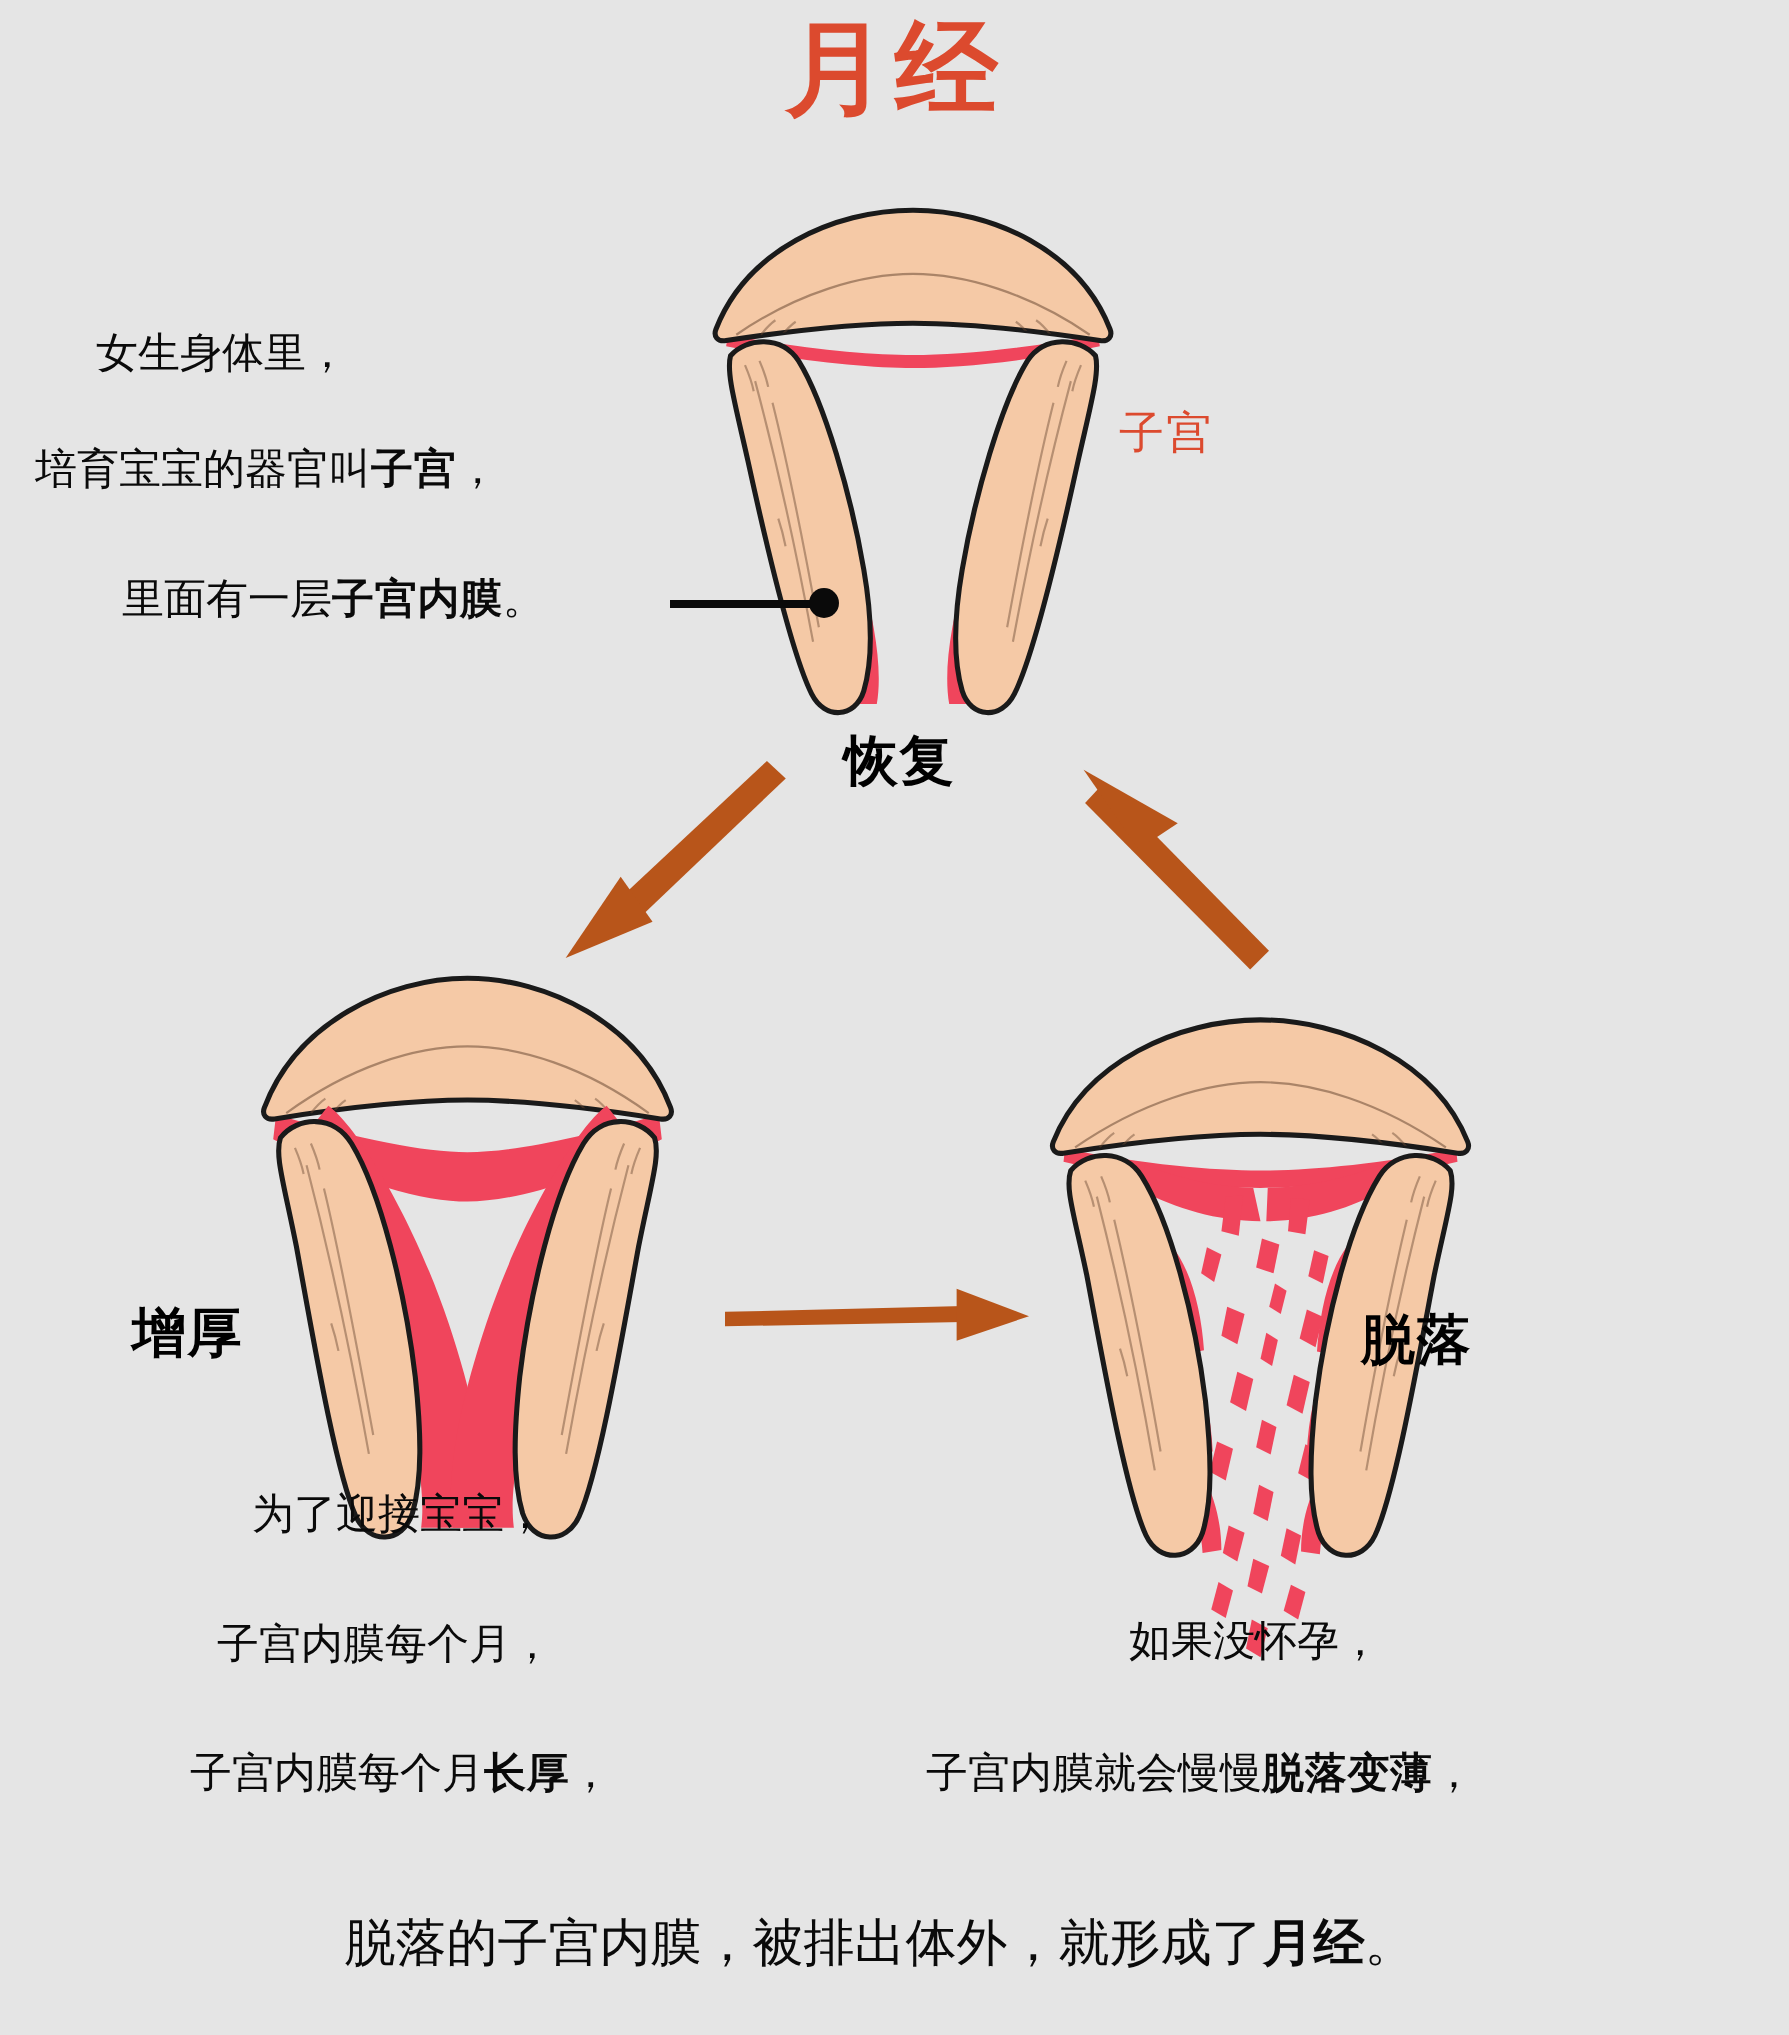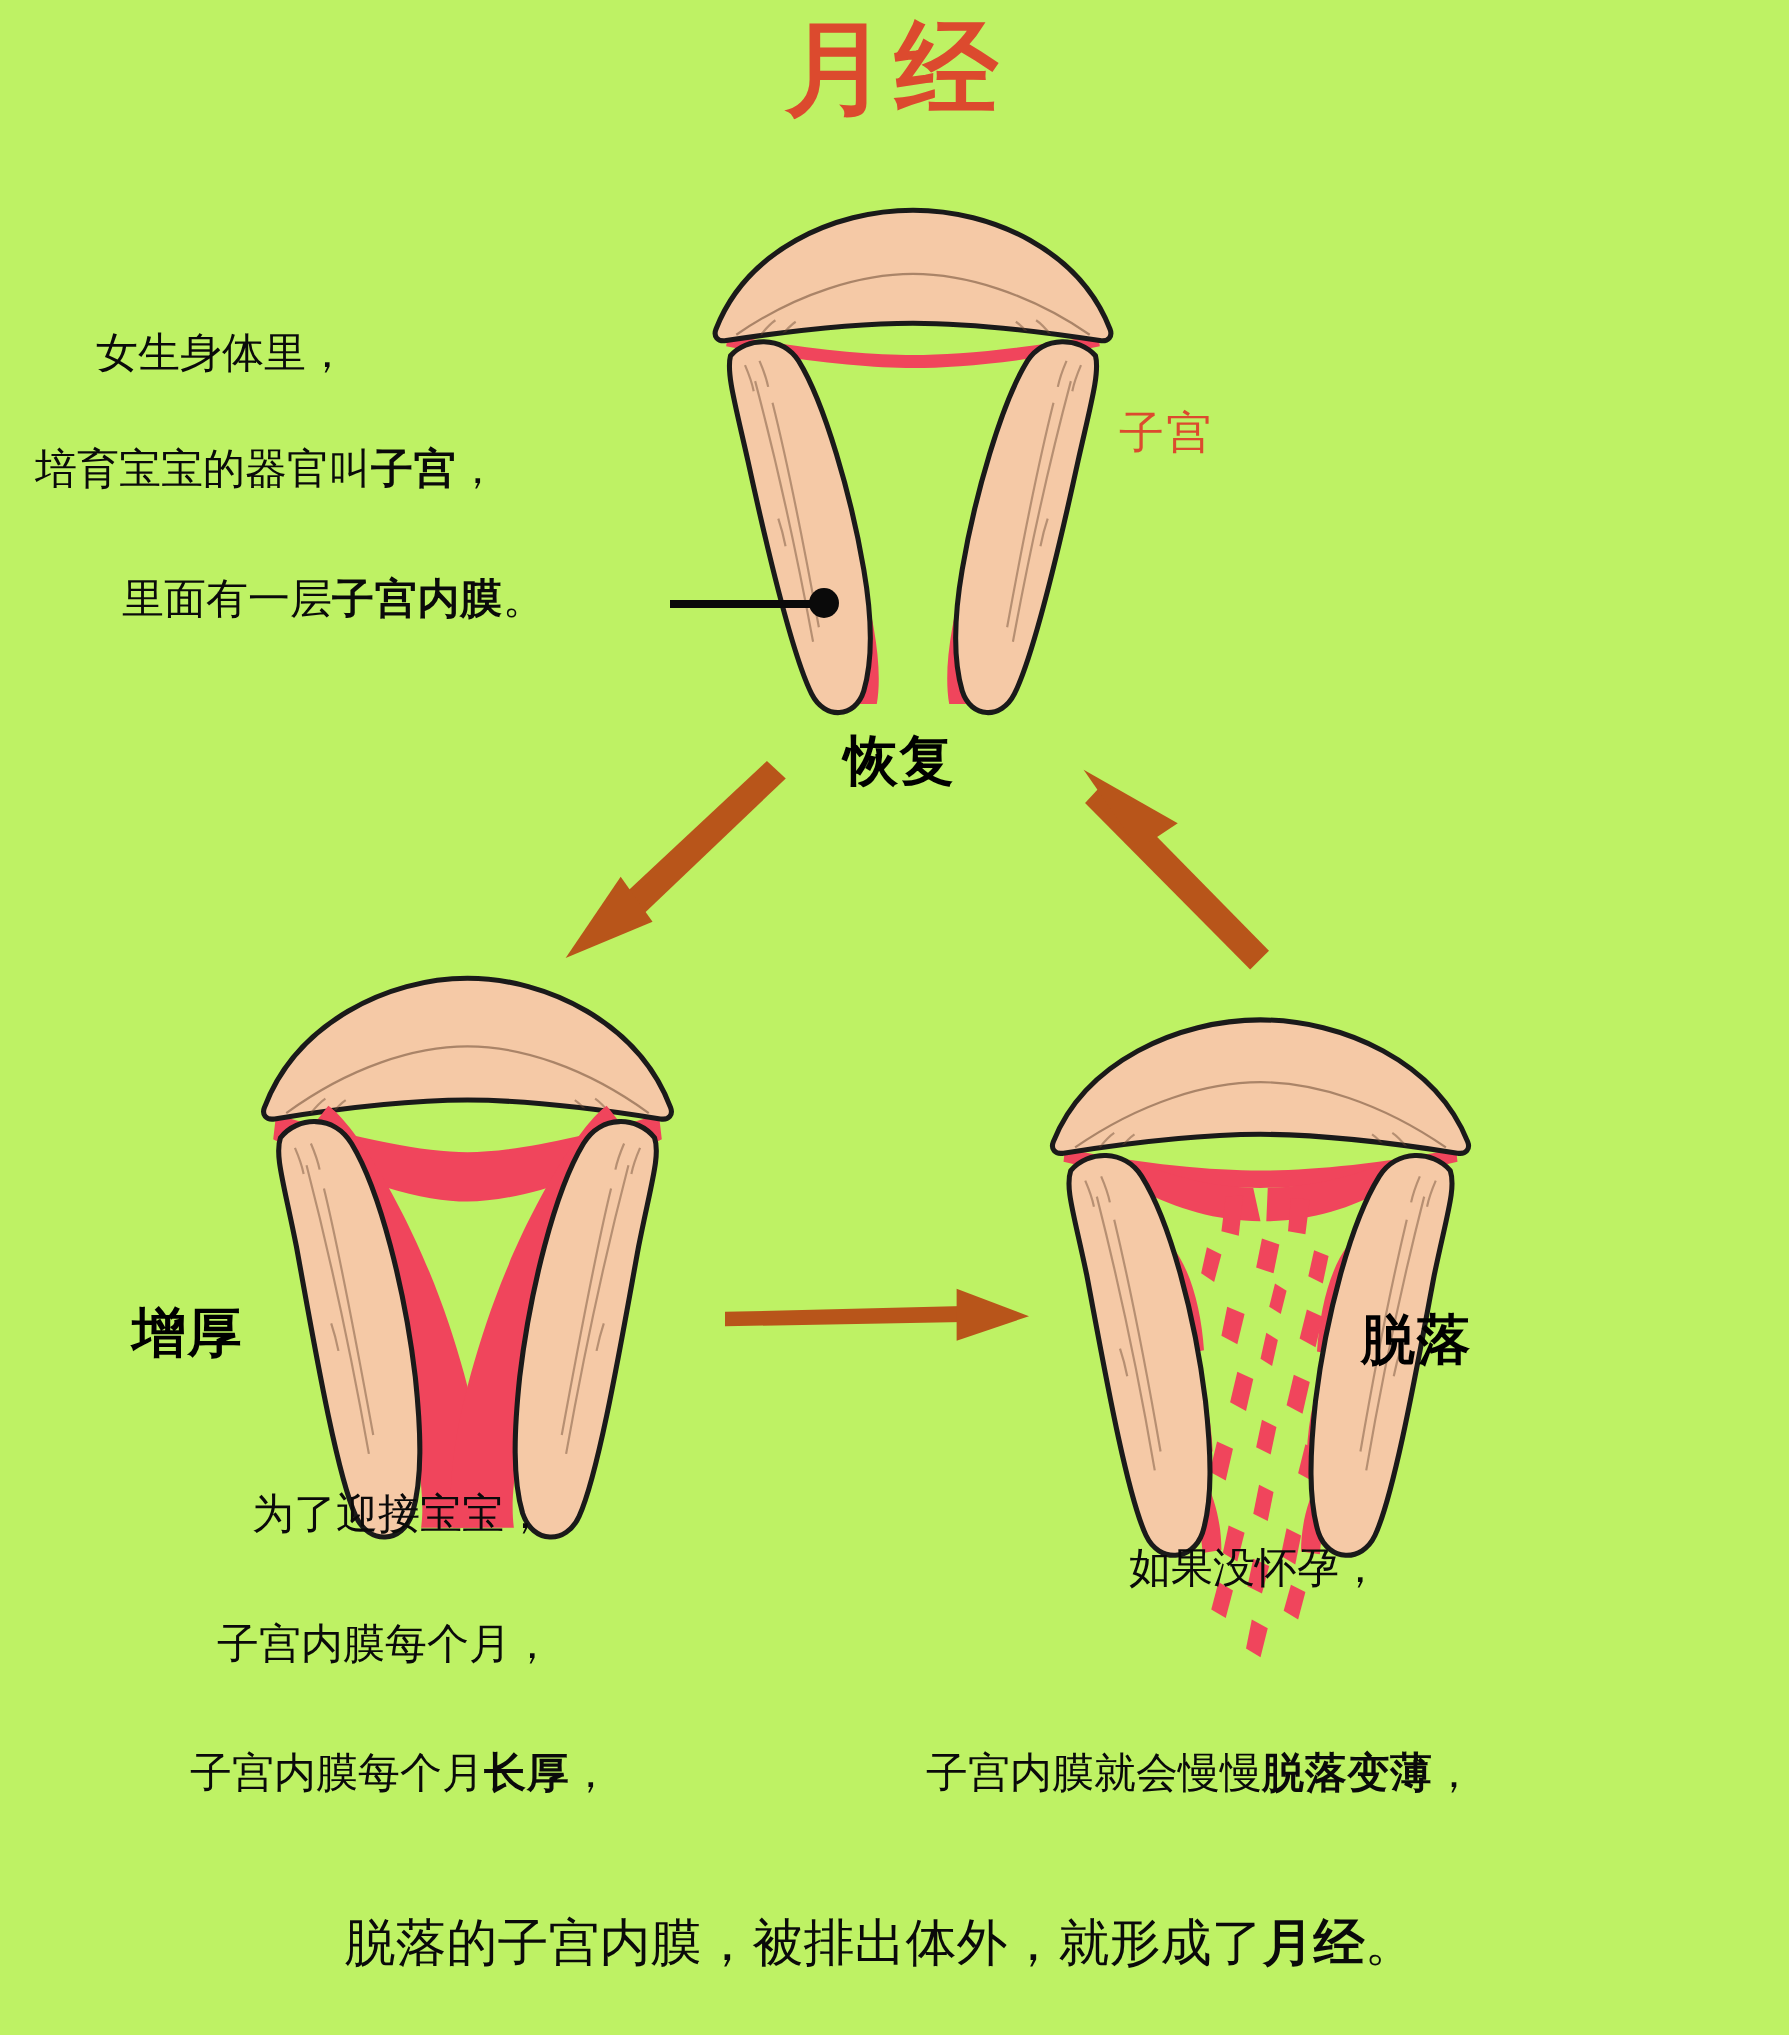--- a/index.html
+++ b/index.html
@@ -8,21 +8,21 @@
     padding: 0;
     background: #ffffff;
   }
   body {
     font-family: "Liberation Sans", "DejaVu Sans", sans-serif;
   }
   #page {
     position: relative;
     width: 1790px;
     height: 2035px;
-    background: #bef264;
+    background: #e5e5e5;
     overflow: hidden;
   }
 
   
   #title {
     position: absolute;
     left: 0;
     top: 10px;
     width: 1790px;
     text-align: center;
@@ -386,21 +386,21 @@
   </div>
 
   <div class="stage-label" style="left:1361px; top:1304px;text-align:center;">脱落</div>
 
   <div class="textblock" style="left:252px; top:1480px;">为了迎接宝宝，</div>
   <div class="textblock" style="left:217px; top:1610px;">子宫内膜每个月，</div>
   <div class="textblock" style="left:190px; top:1739px;">
     <span>子宫内膜每个月</span><b>长厚</b><span>，</span>
   </div>
 
-  <div class="textblock" style="left:1129px; top:1534px;">如果没怀孕，</div>
+  <div class="textblock" style="left:1129px; top:1610px;font-family:Liberation Mono, monospace;">如果没怀孕，</div>
   <div class="textblock" style="left:926px; top:1739px;">
     <span>子宫内膜就会慢慢</span><b>脱落变薄</b><span>，</span>
   </div>
 
   <div id="conclusion">
     <span>脱落的子宫内膜，被排出体外，就形成了</span><b>月经</b><span>。</span>
   </div>
 
 </div>
 

